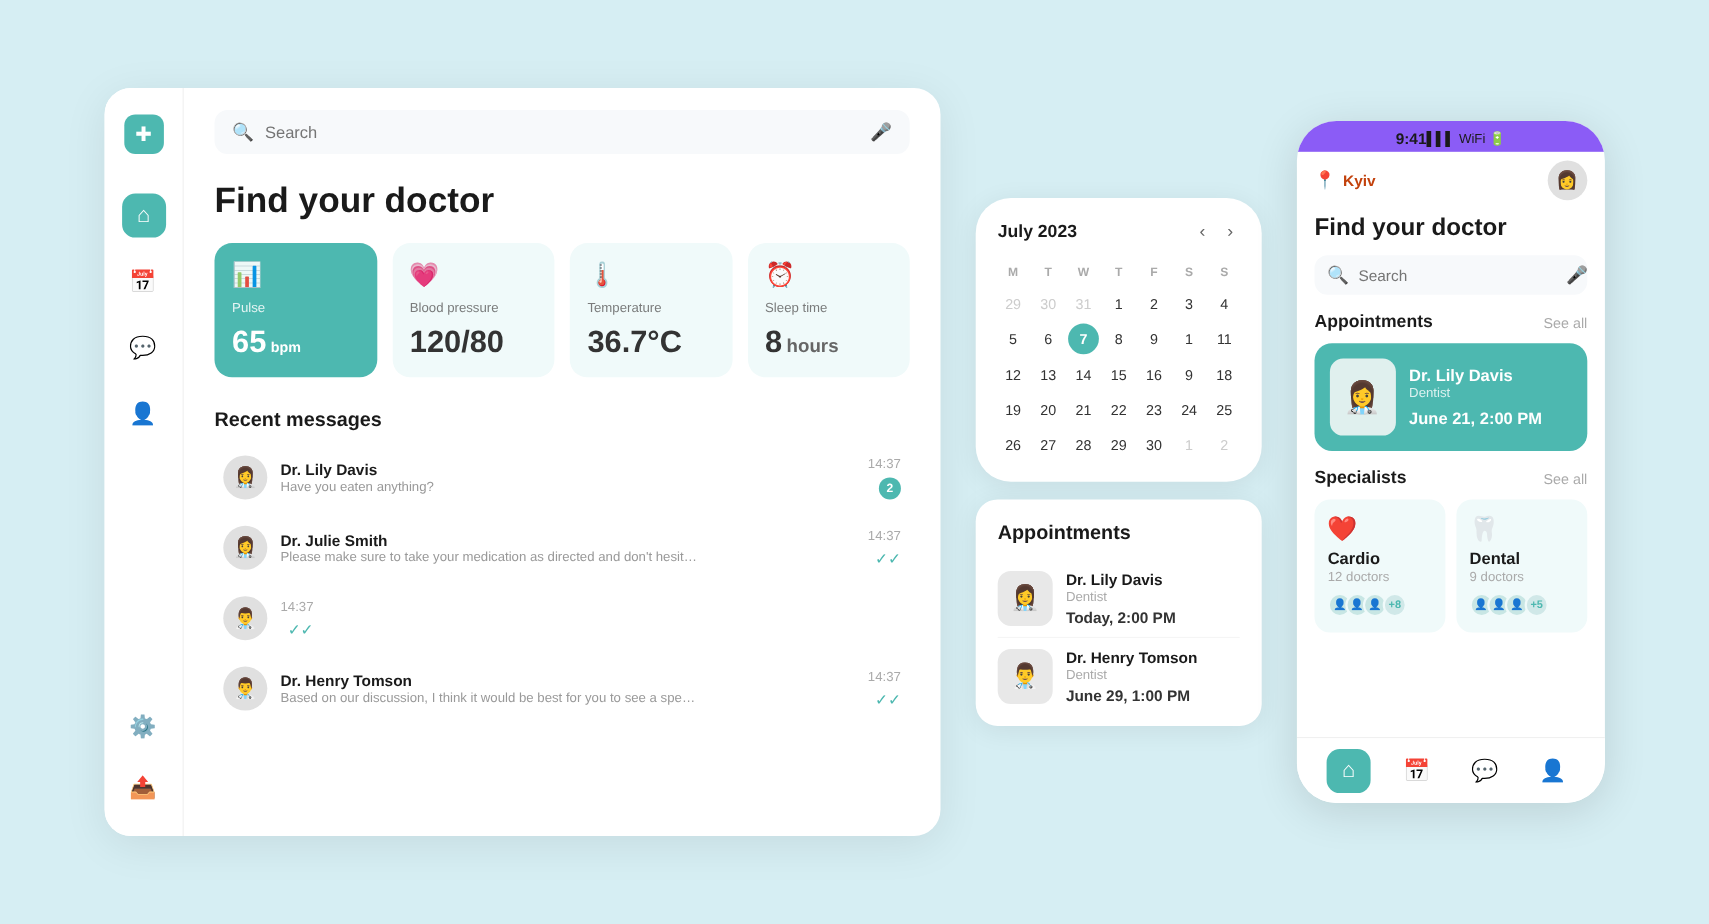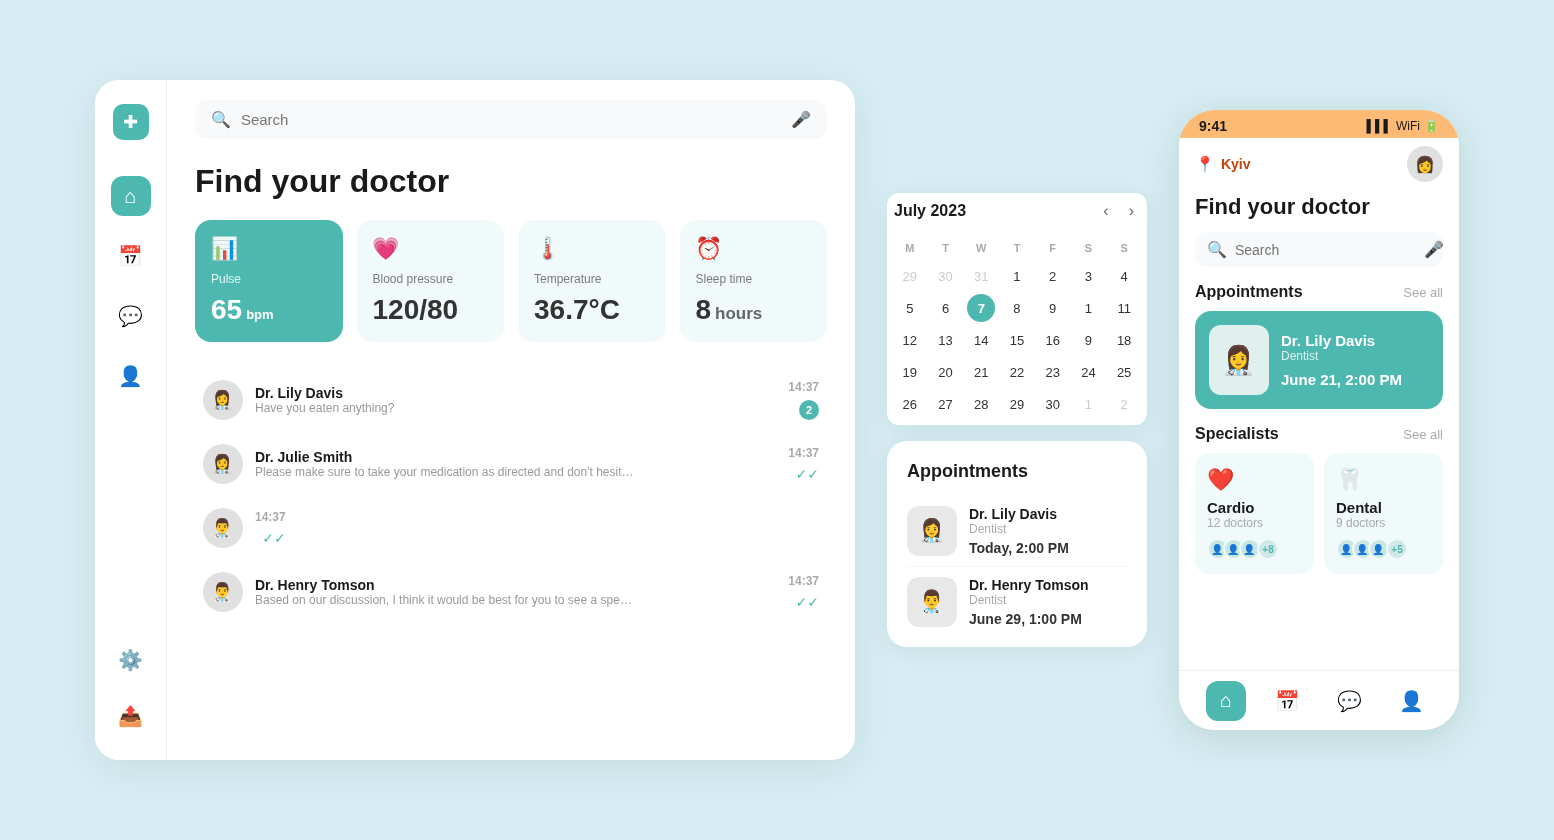--- a/index.html
+++ b/index.html
@@ -117,36 +117,36 @@
     .avatar {
       width: 40px; height: 40px; border-radius: 50%;
       background: #e0e0e0; overflow: hidden; flex-shrink: 0;
       display: flex; align-items: center; justify-content: center;
       font-size: 18px;
     }
     .message-body { flex: 1; min-width: 0; }
     .message-name { font-size: 14px; font-weight: 600; color: #1a1a1a; }
     .message-preview { font-size: 12px; color: #999; white-space: nowrap; overflow: hidden; text-overflow: ellipsis; max-width: 380px; }
     .message-meta { display: flex; flex-direction: column; align-items: flex-end; gap: 6px; }
-    .message-time { font-size: 12px; color: #aaa; font-weight: bold; }
+    .message-time { font-size: 12px; color: #aaa; }
     .badge { background: #4db8b0; color: white; font-size: 11px; font-weight: 700; border-radius: 50%; width: 20px; height: 20px; display: flex; align-items: center; justify-content: center; }
     .check-icon { color: #4db8b0; font-size: 14px; }
 
     
     .calendar-panel {
       width: 260px;
       display: flex;
       flex-direction: column;
       gap: 16px;
     }
 
     .calendar-card {
       background: #fff;
-      border-radius: 12px;
-      padding: 7px;
+      border-radius: 32px;
+      padding: 20px;
       box-shadow: 0 4px 24px rgba(0,0,0,0.07);
     }
 
     .cal-header {
       display: flex; align-items: center; justify-content: space-between;
       margin-bottom: 16px;
     }
     .cal-month { font-size: 16px; font-weight: 700; color: #1a1a1a; }
     .cal-nav { display: flex; gap: 8px; }
     .cal-nav-btn { background: none; border: none; cursor: pointer; color: #666; font-size: 16px; padding: 2px 6px; }
@@ -191,23 +191,23 @@
       height: 620px;
       background: #fff;
       border-radius: 36px;
       box-shadow: 0 8px 40px rgba(0,0,0,0.12);
       overflow: hidden;
       display: flex;
       flex-direction: column;
     }
 
     .mobile-status-bar {
-      display: flex; align-items: center; justify-content: space-between;
+      display: flex; align-items: center; justify-content: center;
       padding: 8px 20px 4px;
-      background: #fdba74;
+      background: #8b5cf6;
     }
     .mobile-time { font-size: 14px; font-weight: 700; color: #1a1a1a; }
     .mobile-icons { display: flex; gap: 4px; align-items: center; font-size: 12px; color: #1a1a1a; }
 
     .mobile-content { flex: 1; overflow-y: auto; padding: 8px 16px 0; }
     .mobile-content::-webkit-scrollbar { display: none; }
 
     .mobile-location {
       display: flex; align-items: center; gap: 6px;
       margin-bottom: 12px;
@@ -327,20 +327,21 @@
       </div>
       <div class="health-card light-card">
         <div class="card-icon" style="color:#4db8b0;">⏰</div>
         <div class="card-label">Sleep time</div>
         <div class="card-value">
           <span>8</span><span class="card-unit" style="font-size:17px;margin-left:4px;font-weight:700;color:#666;">hours</span>
         </div>
       </div>
     </div>
 
+    <h2 class="messages-title">Recent messages</h2>
 
     <div class="message-list">
 
       <div class="message-item">
         <div class="avatar">👩‍⚕️</div>
         <div class="message-body">
           <div class="message-name">Dr. Lily Davis</div>
           <div class="message-preview">Have you eaten anything?</div>
         </div>
         <div class="message-meta">

